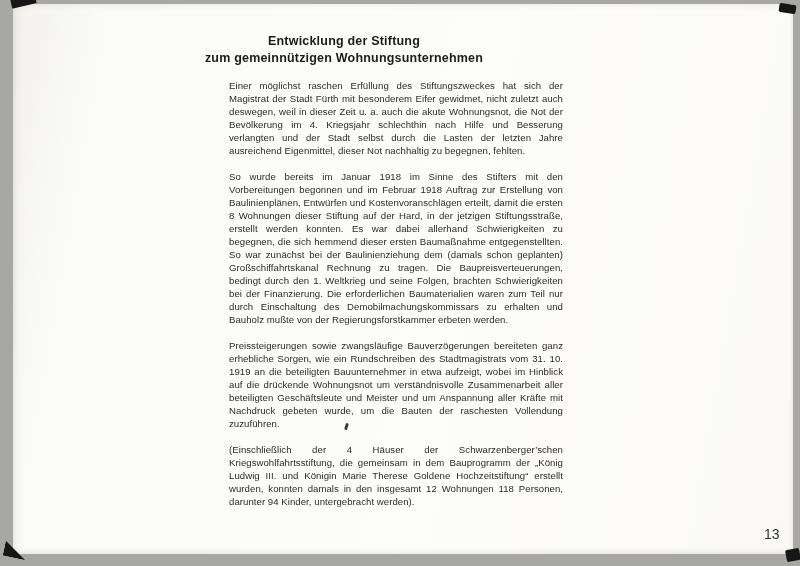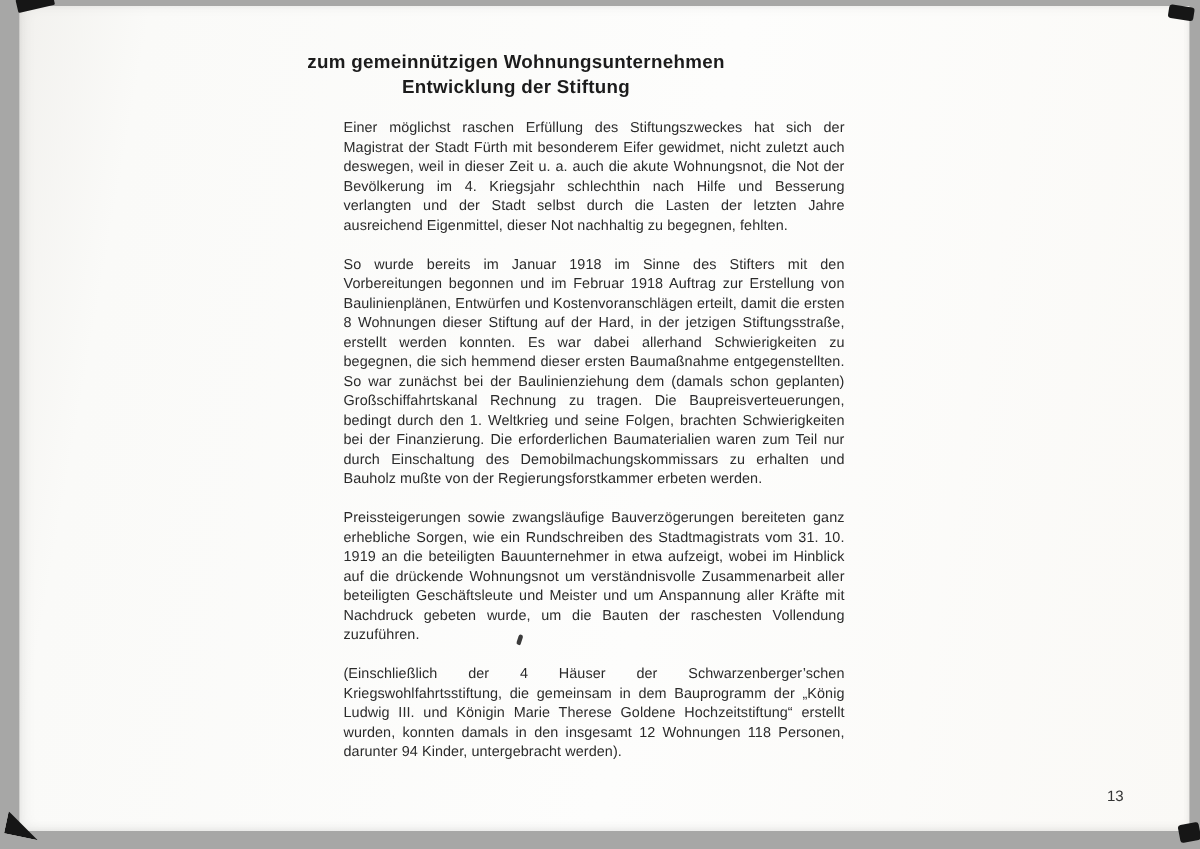--- a/index.html
+++ b/index.html
@@ -67,43 +67,43 @@
     margin: 0 12px 13px 0;
     font-size: 9.6px;
     line-height: 13px;
     text-align: justify;
     color: #2b2b2b;
     letter-spacing: 0.05px;
   }
   .textblock p.gap-lg { margin-top: 8px; }
   .pagenum {
     position: absolute;
-    left: 738px;
+    left: 764px;
     top: 526px;
-    font-size: 10px;
+    font-size: 14px;
     color: #333;
     z-index: 2;
   }
 </style>
 </head>
 <body>
 
 <div class="canvas">
   <div class="page"></div>
 
   <div class="artifact a-tl"></div>
   <div class="artifact a-tr"></div>
   <div class="artifact a-bl"></div>
   <div class="artifact a-br"></div>
   <div class="speck"></div>
 
   <div class="textblock">
     <h1 class="title">
+      <span class="tline">Entwicklung der Stiftung</span>
       <span class="tline">zum gemeinnützigen Wohnungsunternehmen</span>
-      <span class="tline">Entwicklung der Stiftung</span>
     </h1>
     <p>Einer möglichst raschen Erfüllung des Stiftungszweckes hat sich der Magistrat der Stadt Fürth mit besonderem Eifer gewidmet, nicht zuletzt auch deswegen, weil in dieser Zeit u. a. auch die akute Wohnungsnot, die Not der Bevölkerung im 4. Kriegsjahr schlechthin nach Hilfe und Besserung verlangten und der Stadt selbst durch die Lasten der letzten Jahre ausreichend Eigenmittel, dieser Not nachhaltig zu begegnen, fehlten.</p>
     <p>So wurde bereits im Januar 1918 im Sinne des Stifters mit den Vorbereitungen begonnen und im Februar 1918 Auftrag zur Erstellung von Baulinienplänen, Entwürfen und Kostenvoranschlägen erteilt, damit die ersten 8 Wohnungen dieser Stiftung auf der Hard, in der jetzigen Stiftungsstraße, erstellt werden konnten. Es war dabei allerhand Schwierigkeiten zu begegnen, die sich hemmend dieser ersten Baumaßnahme entgegenstellten. So war zunächst bei der Baulinienziehung dem (damals schon geplanten) Großschiffahrtskanal Rechnung zu tragen. Die Baupreisverteuerungen, bedingt durch den 1. Weltkrieg und seine Folgen, brachten Schwierigkeiten bei der Finanzierung. Die erforderlichen Baumaterialien waren zum Teil nur durch Einschaltung des Demobilmachungskommissars zu erhalten und Bauholz mußte von der Regierungsforstkammer erbeten werden.</p>
     <p class="gap-lg">Preissteigerungen sowie zwangsläufige Bauverzögerungen bereiteten ganz erhebliche Sorgen, wie ein Rundschreiben des Stadtmagistrats vom 31. 10. 1919 an die beteiligten Bauunternehmer in etwa aufzeigt, wobei im Hinblick auf die drückende Wohnungsnot um verständnisvolle Zusammenarbeit aller beteiligten Geschäftsleute und Meister und um Anspannung aller Kräfte mit Nachdruck gebeten wurde, um die Bauten der raschesten Vollendung zuzuführen.</p>
     <p>(Einschließlich der 4 Häuser der Schwarzenberger’schen Kriegswohlfahrtsstiftung, die gemeinsam in dem Bauprogramm der „König Ludwig III. und Königin Marie Therese Goldene Hochzeitstiftung“ erstellt wurden, konnten damals in den insgesamt 12 Wohnungen 118 Personen, darunter 94 Kinder, untergebracht werden).</p>
   </div>
 
   <div class="pagenum">13</div>
 </div>
 

